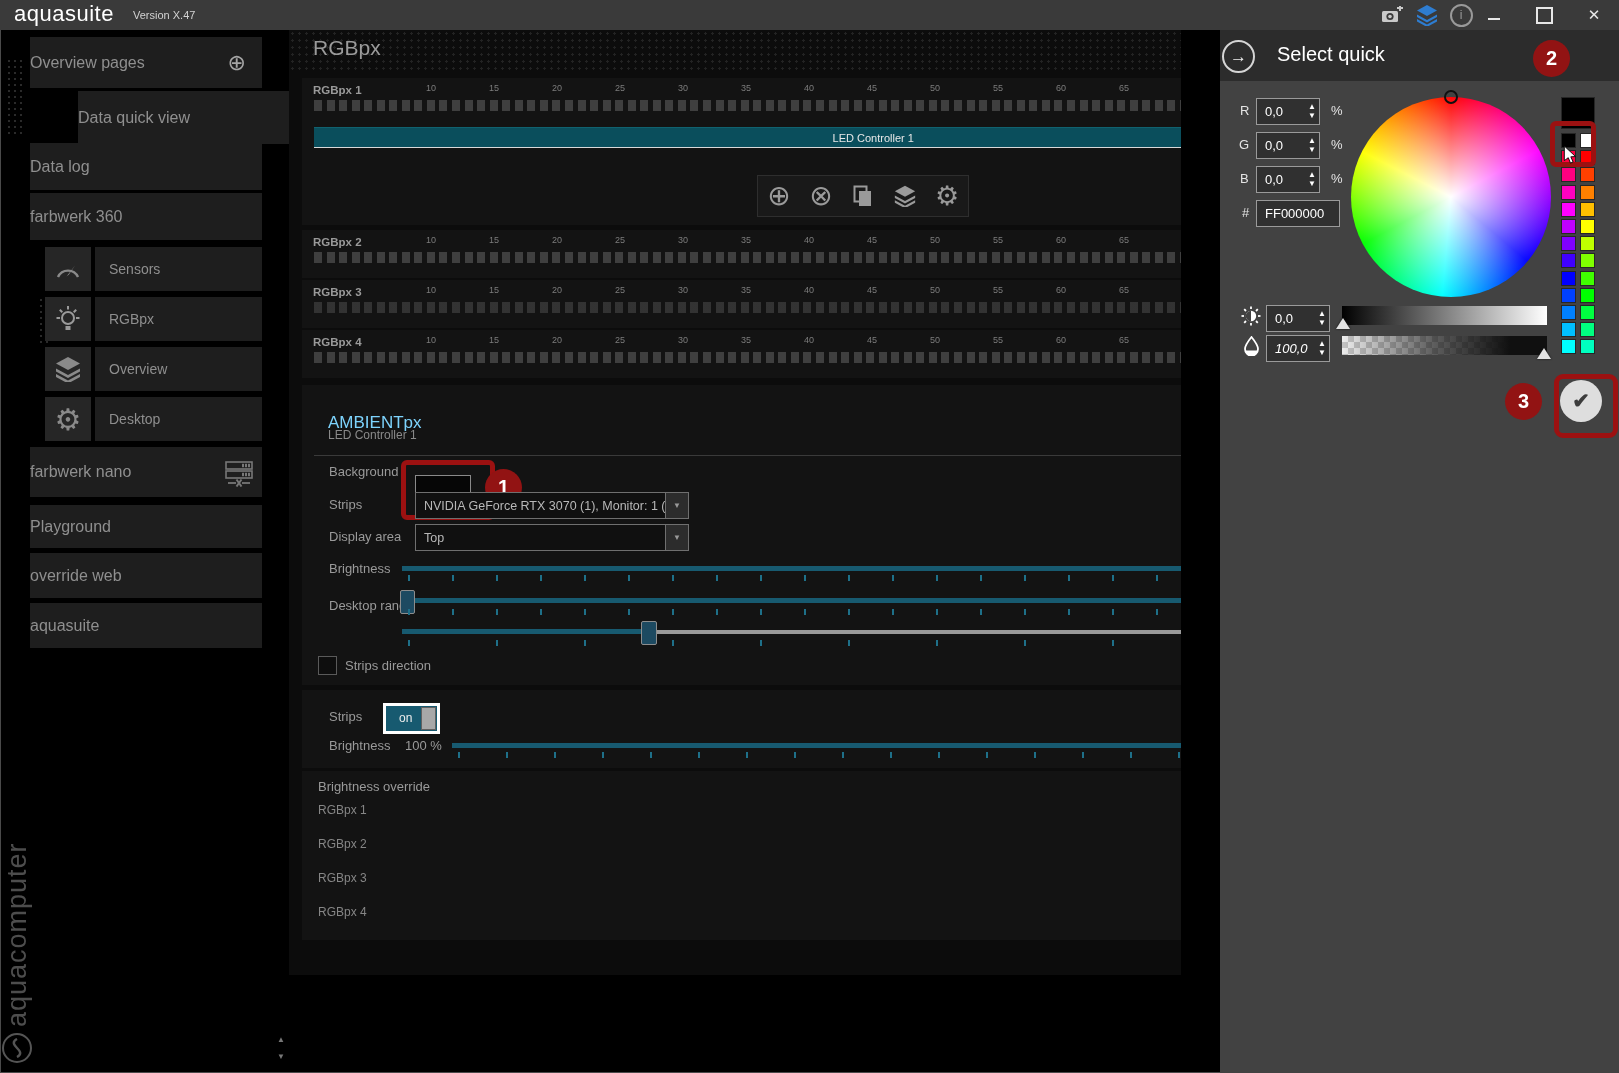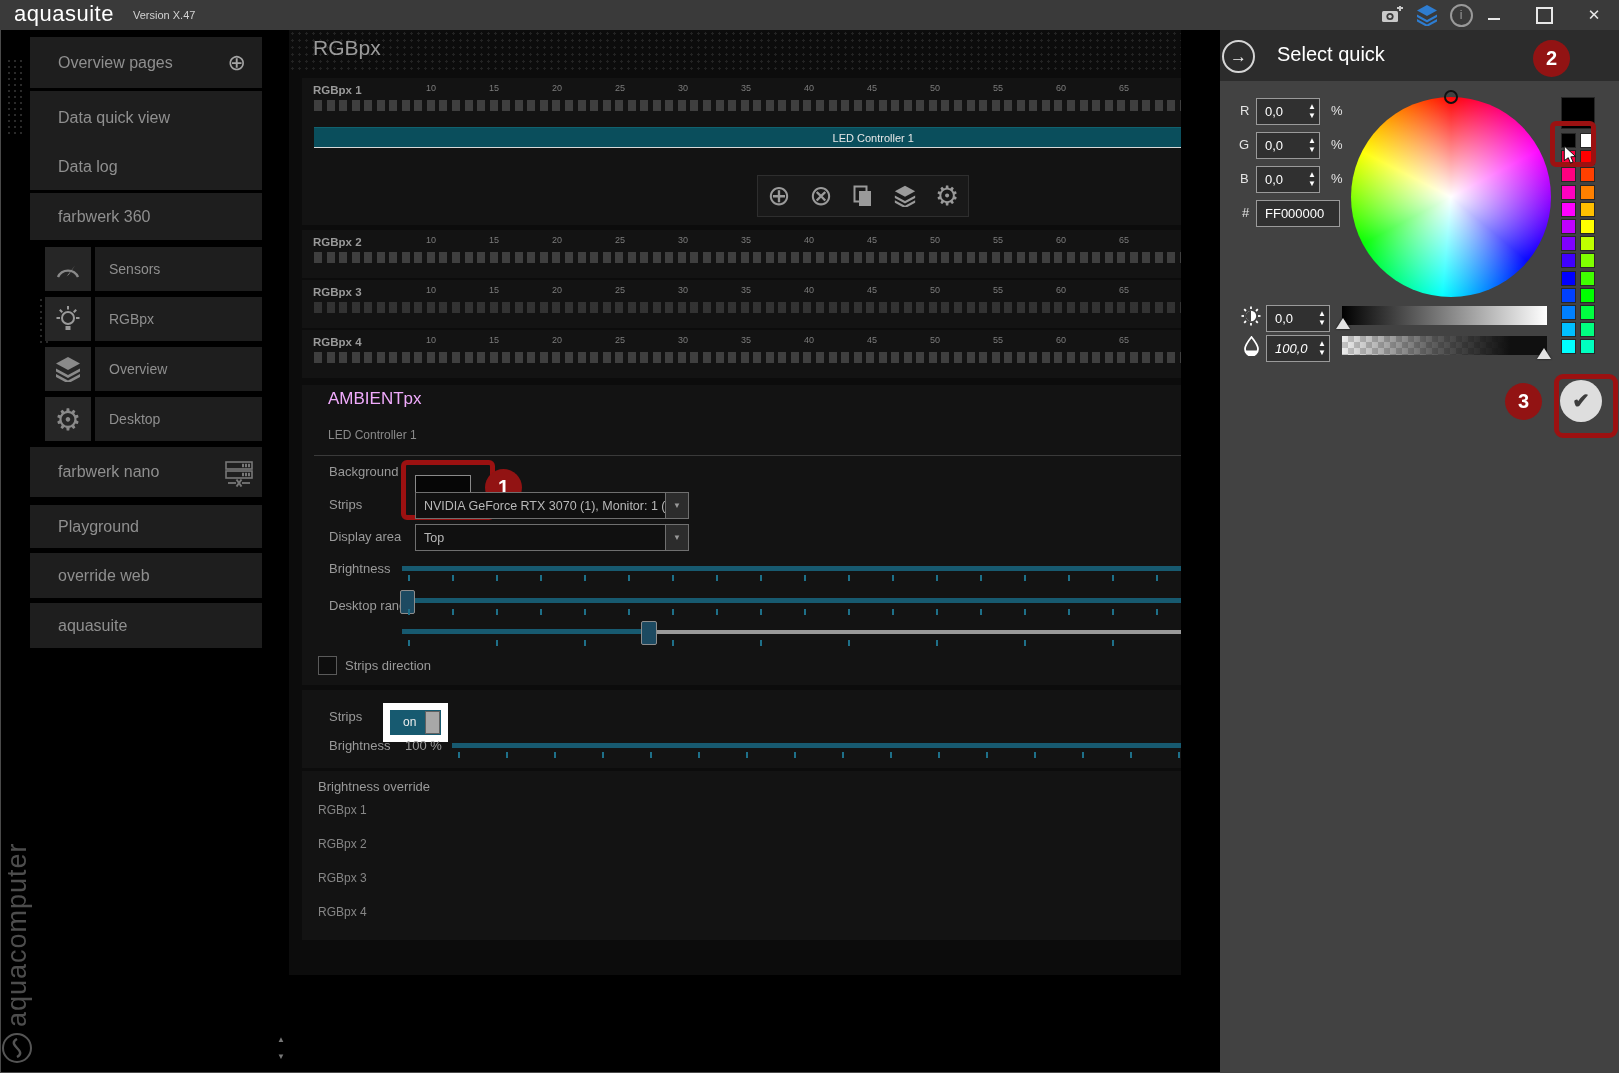--- a/index.html
+++ b/index.html
@@ -15,21 +15,21 @@
   .app-version{left:133px;top:9px;font-size:11px;color:#d2d2d2;}
   .tb-btn{top:0;height:30px;display:flex;align-items:center;justify-content:center;color:#e8e8e8;}
   .min-glyph{width:12px;height:2px;background:#e8e8e8;margin-top:8px;}
   .max-glyph{width:13px;height:13px;border:2px solid #e8e8e8;}
   .close-glyph{font-size:15px;color:#e8e8e8;}
   
   .dots{background-image:radial-gradient(circle,#232323 1.1px,rgba(0,0,0,0) 1.3px);background-size:7px 7px;}
   .dots-dark{background-image:radial-gradient(circle,#2a2a2a 1px,rgba(0,0,0,0) 1.2px);background-size:6px 6px;}
   
   .side-btn{left:30px;width:232px;background:#1e1e1e;color:#8f8f8f;font-size:16px;font-weight:300;
-    display:flex;align-items:center;padding-left:28px;}
+    display:flex;align-items:center;}
   .side-sub-icon{left:45px;width:46px;height:44px;background:#262626;display:flex;align-items:center;justify-content:center;color:#8a8a8a;}
   .side-sub-label{left:95px;width:167px;height:44px;background:#1e1e1e;color:#8f8f8f;font-size:14px;display:flex;align-items:center;padding-left:14px;}
   .plus-icon{position:absolute;right:16px;top:50%;transform:translateY(-50%);font-size:22px;color:#a5a5a5;}
   .brand-vert{left:2px;top:815px;height:212px;width:36px;writing-mode:vertical-rl;transform:rotate(180deg);
     font-size:27px;font-weight:300;color:#4d4d4d;letter-spacing:1px;}
   .brand-logo{left:2px;top:1033px;width:30px;height:30px;border-radius:50%;border:2px solid #555;display:flex;align-items:center;justify-content:center;}
   .scroll-arrow{left:274px;width:14px;text-align:center;font-size:8px;color:#777;}
   
   .main-bg{left:289px;top:30px;width:892px;height:945px;background:#0c0c0c;}
   .main-header{left:289px;top:30px;width:892px;height:41px;}
@@ -51,21 +51,21 @@
   .dropdown{position:absolute;left:113px;width:272px;height:25px;background:#101010;border:1px solid #6f6f6f;display:flex;align-items:center;}
   .dd-text{flex:1;padding-left:8px;font-size:12.5px;color:#b8b8b8;white-space:nowrap;overflow:hidden;}
   .dd-btn{width:22px;height:100%;background:#2c2c2c;border-left:1px solid #6f6f6f;display:flex;align-items:center;justify-content:center;font-size:8px;color:#999;}
   .track{position:absolute;height:5px;background:#175a70;}
   .track-gray{position:absolute;height:4px;background:#9a9a9a;}
   .sticks{position:absolute;right:0;height:6px;background:repeating-linear-gradient(90deg,#1e7089 0 2px,rgba(0,0,0,0) 2px 44px);}
   .sticks.p48{background:repeating-linear-gradient(90deg,#1e7089 0 2px,rgba(0,0,0,0) 2px 48px);}
   .sticks.p88{background:repeating-linear-gradient(90deg,#1e7089 0 2px,rgba(0,0,0,0) 2px 88px);}
   .handle{position:absolute;width:13px;height:22px;background:#1d4a61;border:1px solid #8d8d8d;border-radius:2px;}
   .checkbox{position:absolute;width:17px;height:17px;background:#0e0e0e;border:1px solid #5a5a5a;}
-  .toggle{position:absolute;width:51px;height:25px;background:#175a70;border:7px solid #ffffff;}
+  .toggle{position:absolute;width:51px;height:25px;background:#175a70;border:3px solid #ffffff;}
   .toggle-label{position:absolute;left:13px;top:5px;font-size:12px;color:#ececec;}
   .toggle-handle{position:absolute;right:1px;top:1px;width:13px;height:21px;background:#a8a8a8;border:1px solid #616161;}
   
   .badge{position:absolute;width:37px;height:37px;border-radius:50%;background:#921313;color:#fff;
     font-size:20px;font-weight:700;display:flex;align-items:center;justify-content:center;}
   .red-box{position:absolute;border:5px solid #9c1111;border-radius:6px;}
   
   .cp-bg{left:1220px;top:30px;width:399px;height:1043px;background:#424242;}
   .cp-header{left:1220px;top:30px;width:399px;height:51px;background:#2c2c2c;}
   .cp-back{left:1222px;top:40px;width:33px;height:33px;border:2px solid #d5d5d5;border-radius:50%;
@@ -132,21 +132,21 @@
   </div>
 </div>
 
 <div class="abs dots-dark" style="left:6px;top:58px;width:16px;height:76px;"></div>
 <div class="abs dots-dark" style="left:38px;top:297px;width:10px;height:46px;"></div>
 
 <div class="abs side-btn" style="top:37px;height:51px;">
   <span>Overview pages</span>
   <span class="plus-icon">⊕</span>
 </div>
-<div class="abs side-btn" style="top:91px;height:53px;">
+<div class="abs side-btn" style="top:91px;height:53px;margin-left:48px;">
   <span>Data quick view</span>
 </div>
 <div class="abs side-btn" style="top:143px;height:47px;">
   <span>Data log</span>
 </div>
 <div class="abs side-btn" style="top:193px;height:47px;">
   <span>farbwerk 360</span>
 </div>
 
 <div class="abs side-sub-icon" style="top:247px;">
@@ -329,21 +329,21 @@
       <span class="ruler-num" style="left: 558px;">45</span>
       <span class="ruler-num" style="left: 621px;">50</span>
       <span class="ruler-num" style="left: 684px;">55</span>
       <span class="ruler-num" style="left: 747px;">60</span>
       <span class="ruler-num" style="left: 810px;">65</span>
     </div>
   <div class="led-ticks" style="top:22px;"></div>
 </div>
 
 <div class="abs panel" style="top:385px;height:300px;">
-  <span style="position:absolute;left:26px;top:4px;font-size:17px;color:#f0abfc;text-align:right;">AMBIENTpx</span>
+  <span style="position:absolute;left:26px;top:28px;font-size:17px;color:#7dd3fc;text-align:right;">AMBIENTpx</span>
   <span style="position:absolute;left:26px;top:43px;font-size:12px;color:#8a8a8a;">LED Controller 1</span>
   <div style="position:absolute;left:12px;right:0;top:70px;height:1px;background:#3a3a3a;"></div>
 
   <span class="flabel" style="top:79px;">Background</span>
   <div style="position:absolute;left:113px;top:90px;width:56px;height:25px;background:#060606;border:1px solid #8a8a8a;box-sizing:border-box;"></div>
   <div class="red-box" style="left:99px;top:75px;width:84px;height:50px;"></div>
   <div class="badge" style="left:183px;top:84px;">1</div>
 
   <span class="flabel" style="top:112px;">Strips</span>
   <div class="dropdown" style="top:107px;">

